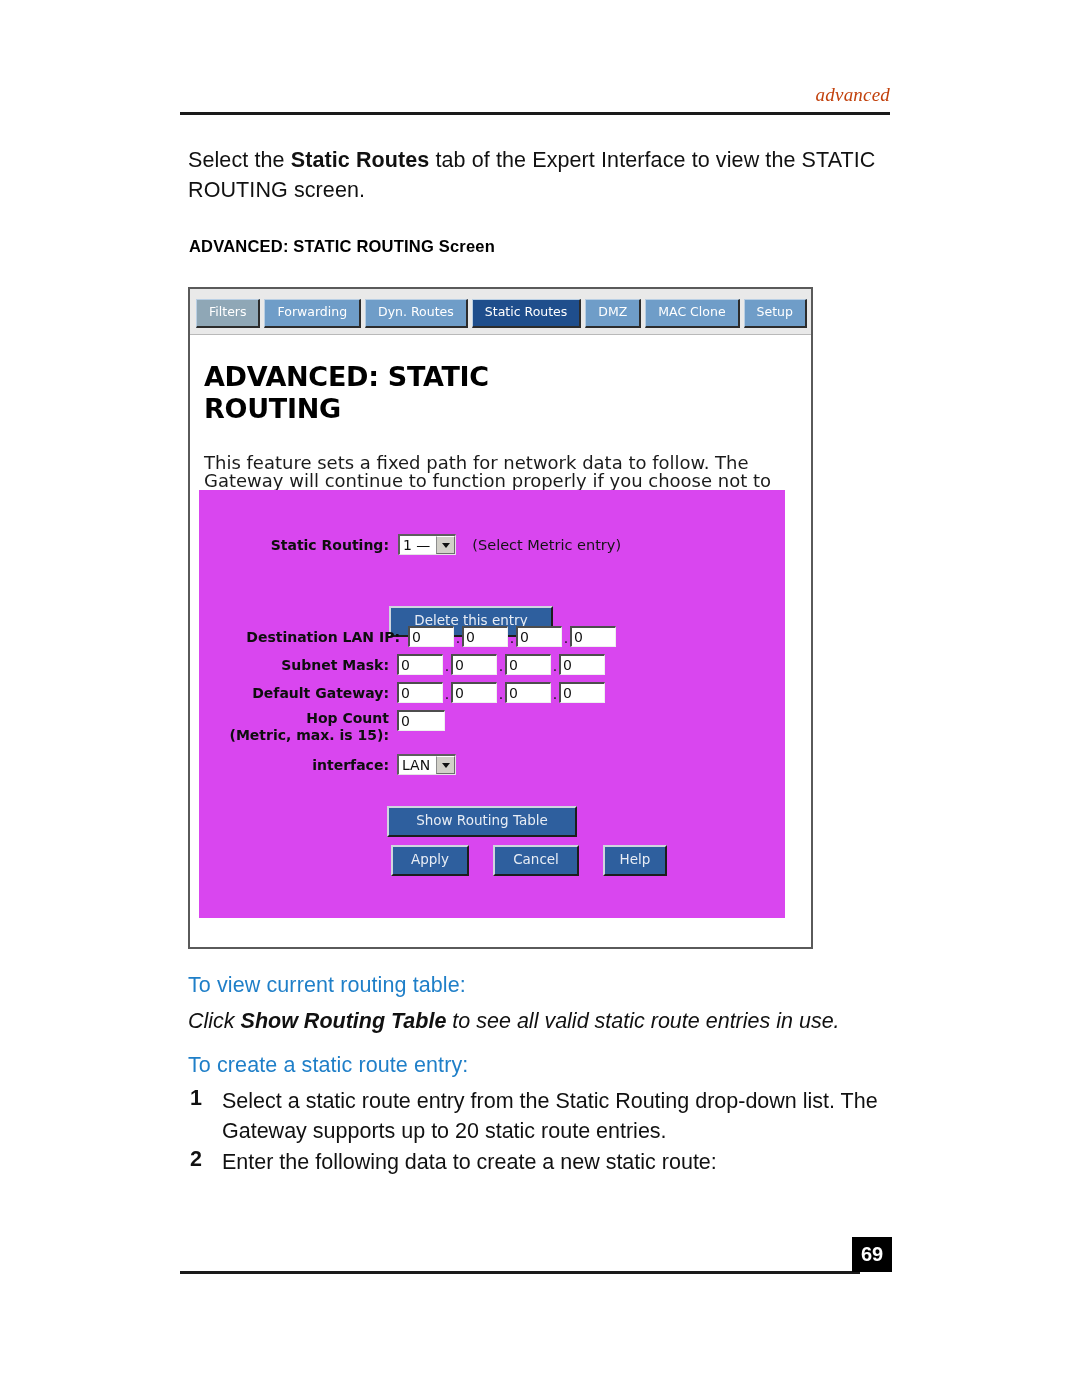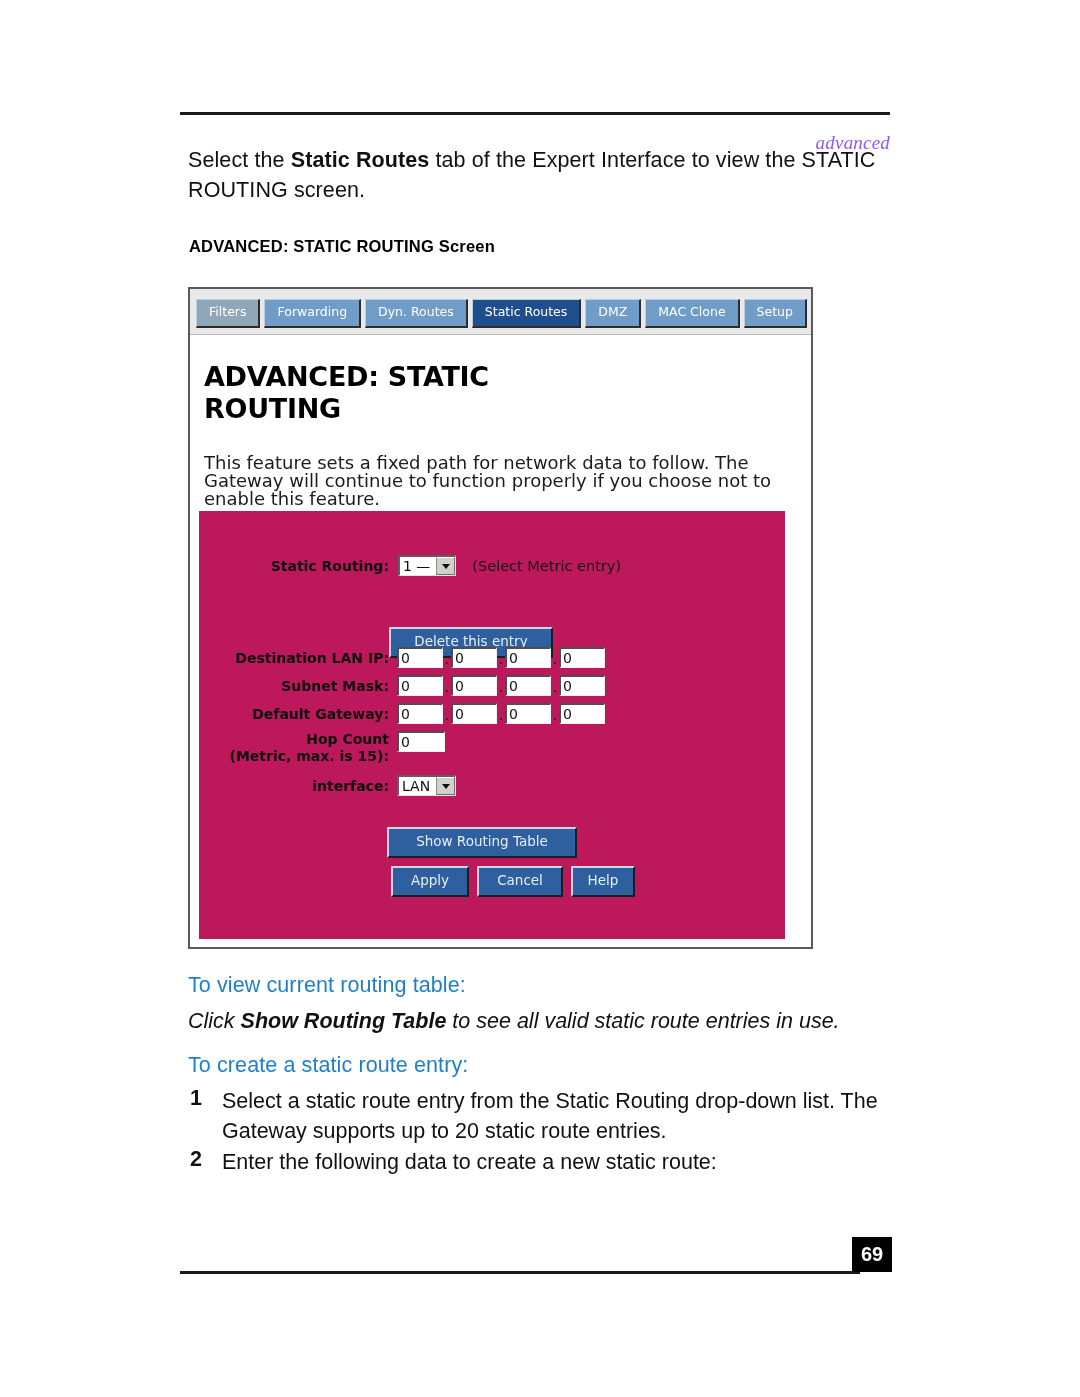--- a/index.html
+++ b/index.html
@@ -19,23 +19,22 @@
   
   .hdr-word {
     position: absolute;
     left: 180px;
     top: 84px;
     width: 710px;
     text-align: right;
     font-family: "Liberation Serif", serif;
     font-style: italic;
     font-size: 19px;
-    color: #8b5cf6;
+    color: #c2410c;
     letter-spacing: .2px;
-    margin-top: 48px;
   }
   .hdr-rule {
     position: absolute;
     left: 180px;
     top: 112px;
     width: 710px;
     height: 3px;
     background: #1a1a1a;
   }
 
@@ -132,24 +131,24 @@
     font-family: "DejaVu Sans", sans-serif;
     font-size: 18px;
     line-height: 18px;
     color: #1b1b1b;
   }
 
   
   .panel {
     position: absolute;
     left: 9px;
-    top: 222px;
+    top: 201px;
     width: 586px;
     height: 428px;
-    background: #be185d;
+    background: #d946ef;
   }
 
   .frow {
     position: absolute;
     display: flex;
     align-items: center;
   }
   .flabel {
     font-family: "DejaVu Sans", sans-serif;
     font-weight: bold;
@@ -342,21 +341,21 @@
         <span class="val">1 —</span>
         <span class="arrow"></span>
       </div>
       <div class="hint" style="margin-left:16px;">(Select Metric entry)</div>
     </div>
 
     <div class="frow" style="left:190px; top:88px;">
       <div class="btn" style="width:140px;margin-top:28px;">Delete this entry</div>
     </div>
 
-    <div class="frow" style="left:0px; top:136px;">
+    <div class="frow" style="left:0px; top:136px;padding-left:11px;">
       <div class="flabel" style="width:190px;">Destination LAN IP:</div>
       <div class="tin" style="margin-left:8px;">0</div>
       <div class="dot">.</div>
       <div class="tin">0</div>
       <div class="dot">.</div>
       <div class="tin">0</div>
       <div class="dot">.</div>
       <div class="tin">0</div>
     </div>
 
@@ -395,21 +394,21 @@
       <div class="sel" style="margin-left:8px;">
         <span class="val">LAN</span>
         <span class="arrow"></span>
       </div>
     </div>
 
     <div class="frow" style="left:188px; top:316px;">
       <div class="btn" style="width:166px;">Show Routing Table</div>
     </div>
 
-    <div class="frow" style="left:192px; top:355px; gap:8px;">
+    <div class="frow" style="left:192px; top:355px; gap:24px;">
       <div class="btn" style="width:54px;">Apply</div>
       <div class="btn" style="width:62px;">Cancel</div>
       <div class="btn" style="width:40px;">Help</div>
     </div>
 
   </div>
 </div>
 
 <div class="bluehead" style="top:973px;">To view current routing table:</div>
 

